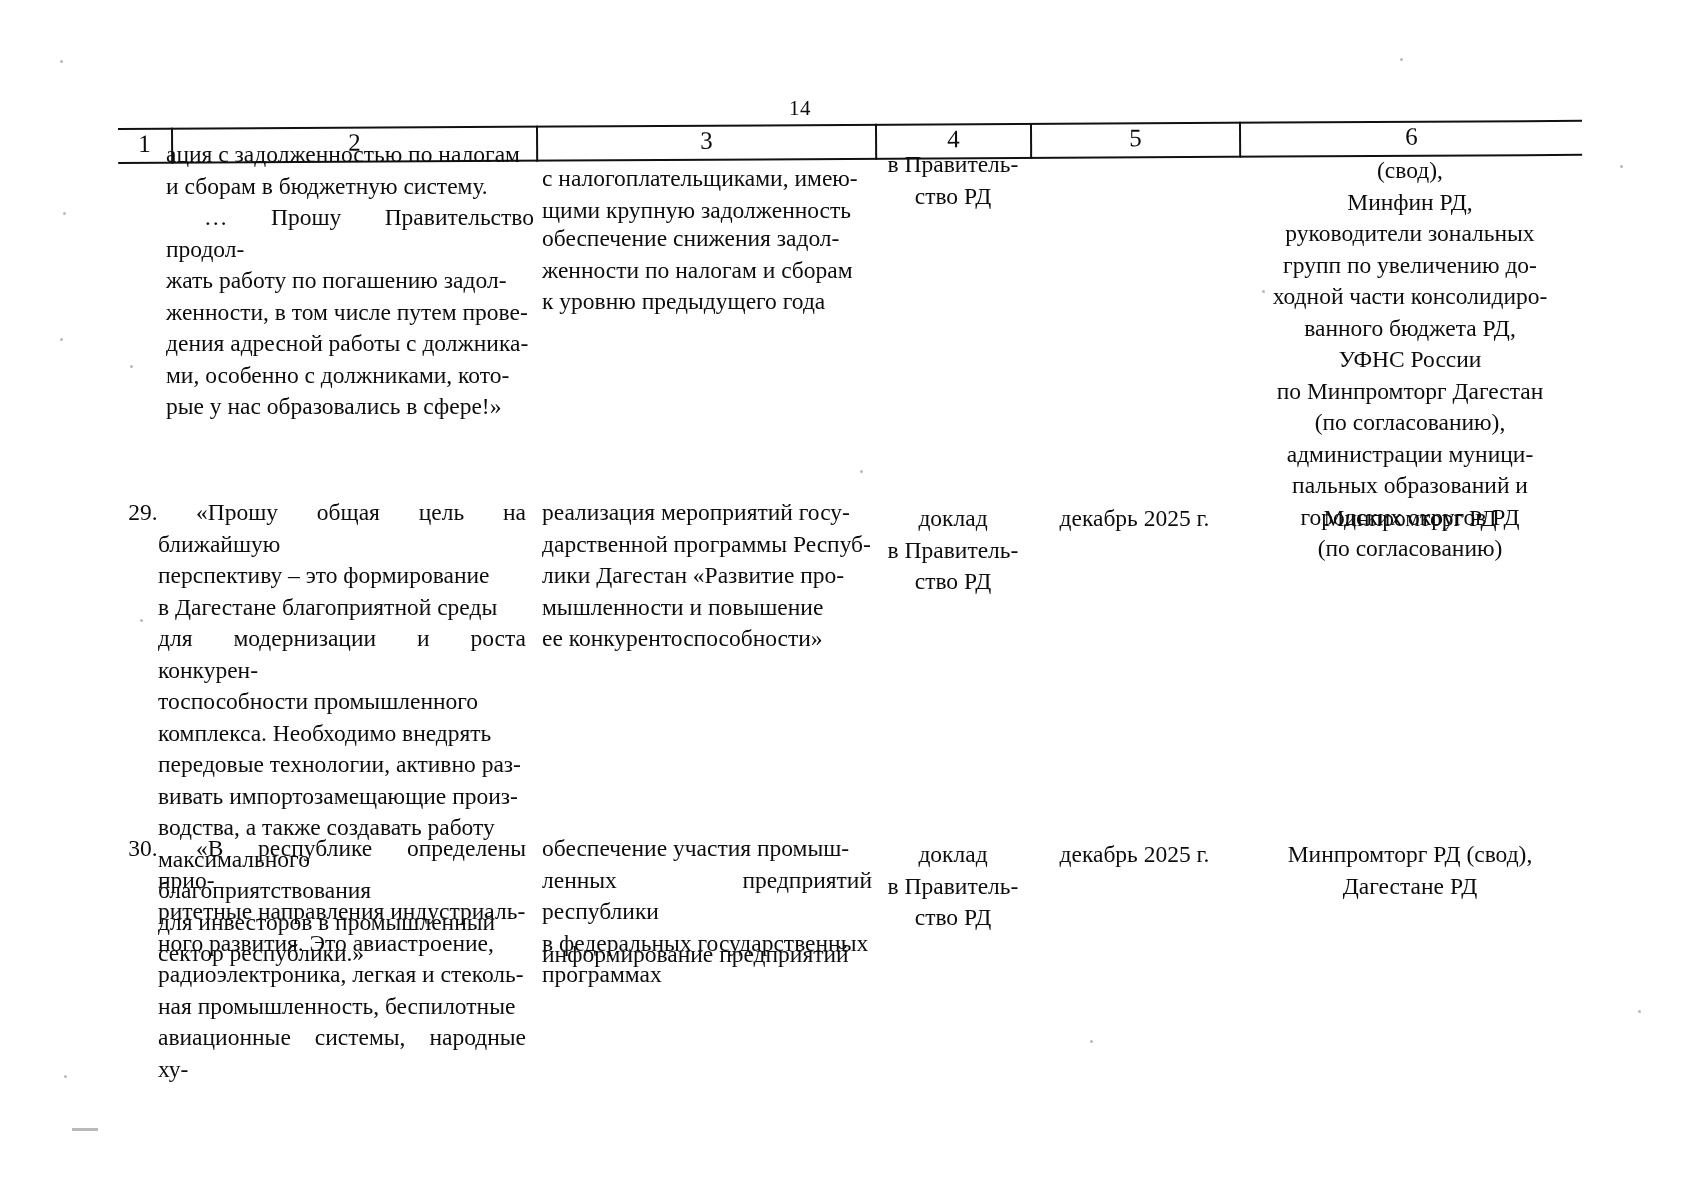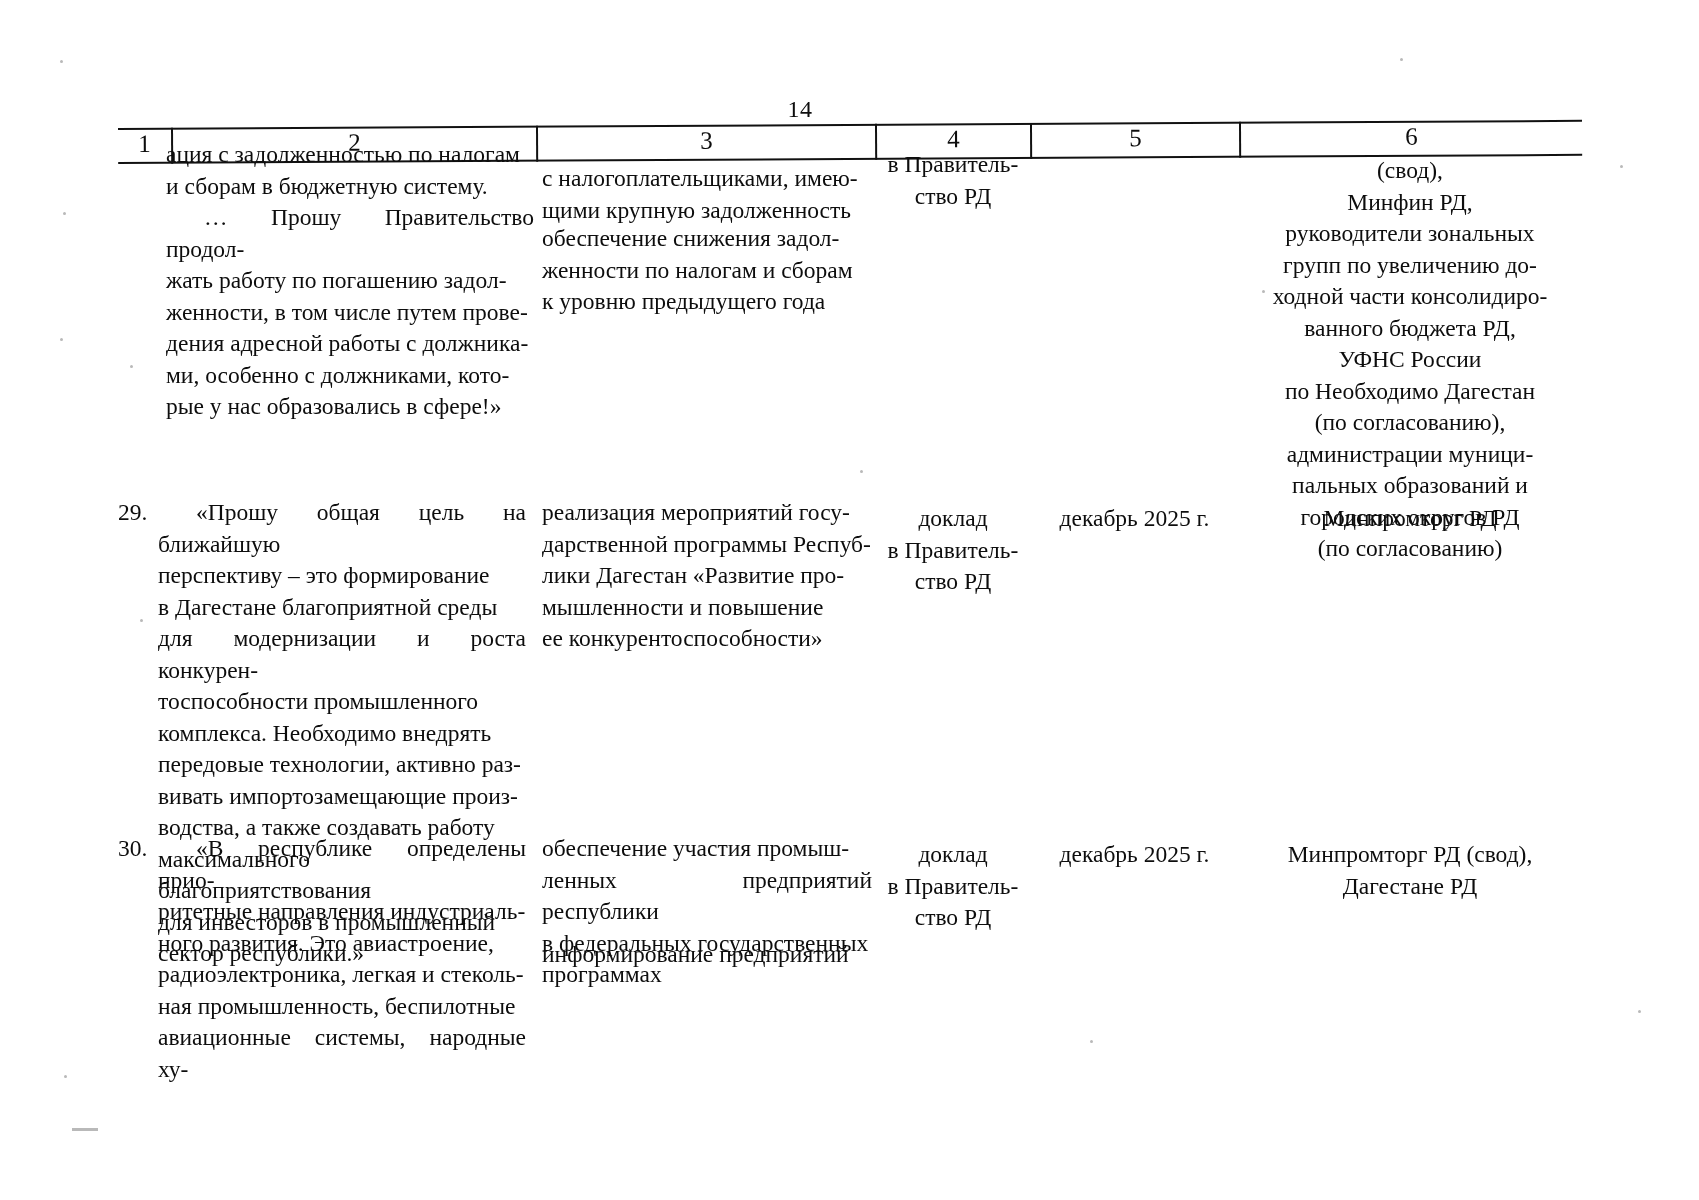--- a/index.html
+++ b/index.html
@@ -31,21 +31,21 @@
     width: 1699px;
     height: 1200px;
   }
 
   .page-number {
     position: absolute;
     left: 760px;
     top: 96px;
     width: 80px;
     text-align: center;
-    font-size: 24px;
+    font-size: 21px;
     letter-spacing: 0.5px;
   }
 
   
   .tbl {
     position: absolute;
     left: 118px;
     top: 128px;
     width: 1464px;
   }
@@ -87,21 +87,21 @@
   }
   .ctr { text-align: center; }
 
   .cell p { margin: 0; }
   .cell p.ind { text-indent: 38px; }
 
   .rownum {
     position: absolute;
     font-size: 23.5px;
     line-height: 31.5px;
-    text-align: left;
+    text-align: center;
   }
 
   
   .vsep {
     position: absolute;
     width: 2px;
     background: #111;
   }
 </style>
 </head>
@@ -163,21 +163,21 @@
   <div class="cell ctr" style="left:1032px; top:149px; width:205px;"></div>
 
   <div class="cell ctr" style="left:1240px; top:155px; width:340px;">
     <p>(свод),</p>
     <p>Минфин РД,</p>
     <p>руководители зональных</p>
     <p>групп по увеличению до-</p>
     <p>ходной части консолидиро-</p>
     <p>ванного бюджета РД,</p>
     <p>УФНС России</p>
-    <p>по Необходимо Дагестан</p>
+    <p>по Минпромторг Дагестан</p>
     <p>(по согласованию),</p>
     <p>администрации муници-</p>
     <p>пальных образований и</p>
     <p>городских округов РД</p>
     <p>(по согласованию)</p>
   </div>
 
   <div class="rownum" style="left:118px; top:497px; width:50px;">29.</div>
 
   <div class="cell just" style="left:158px; top:497px; width:368px;">

